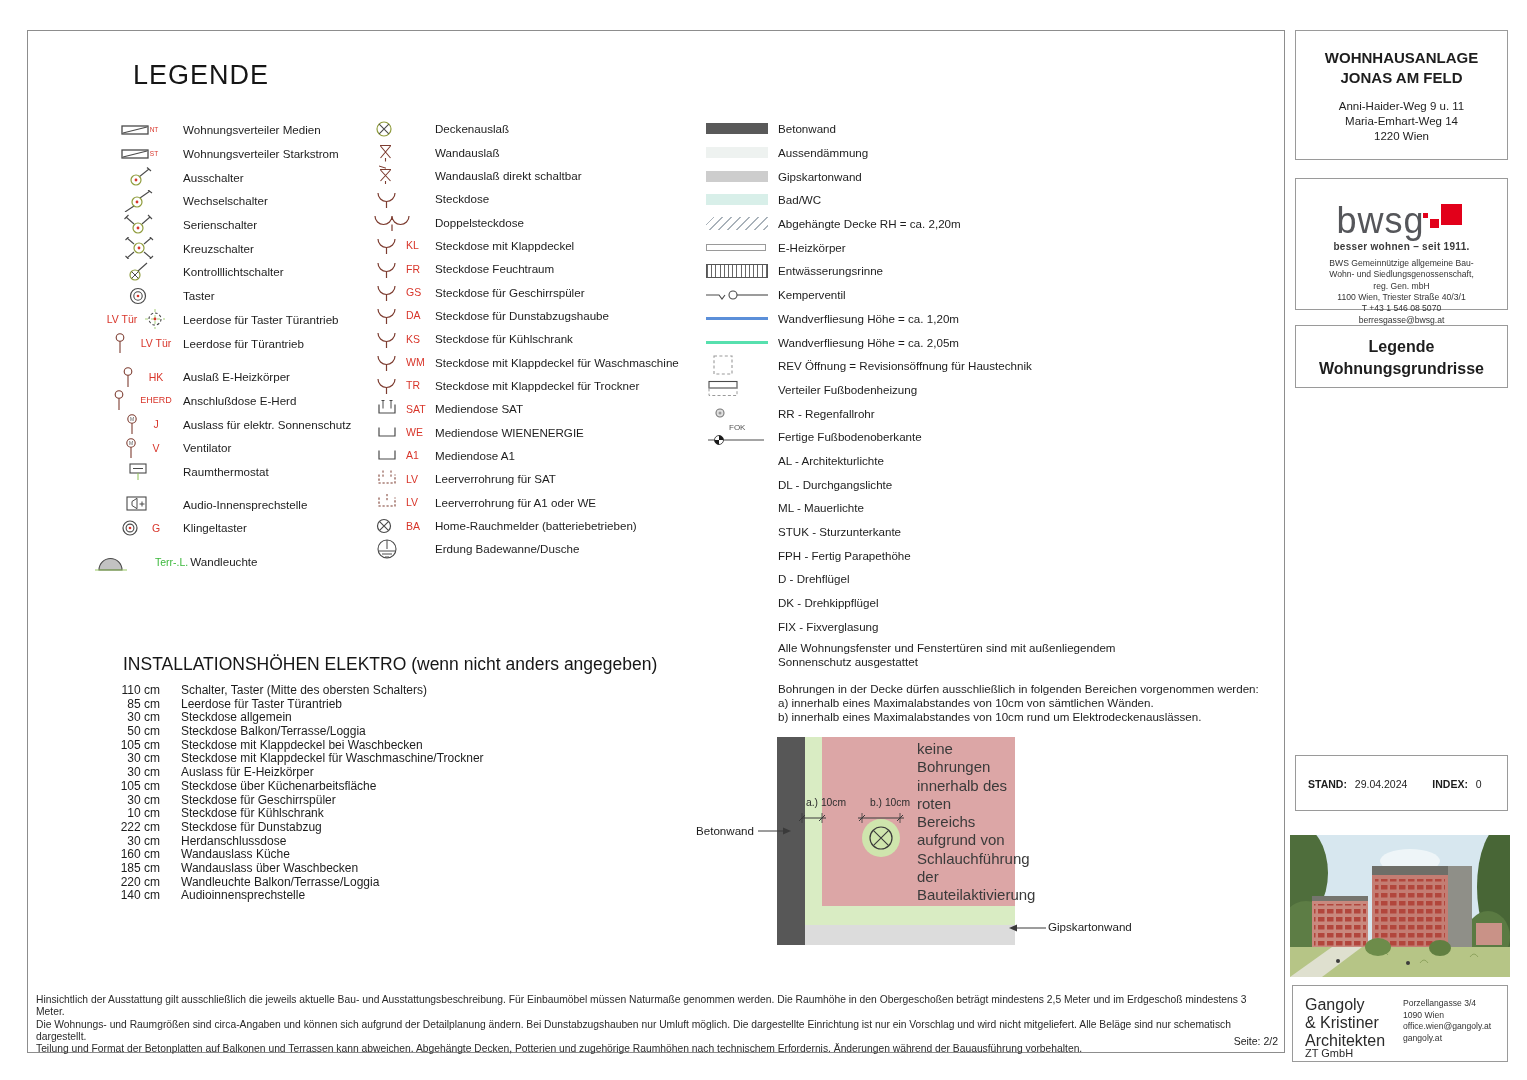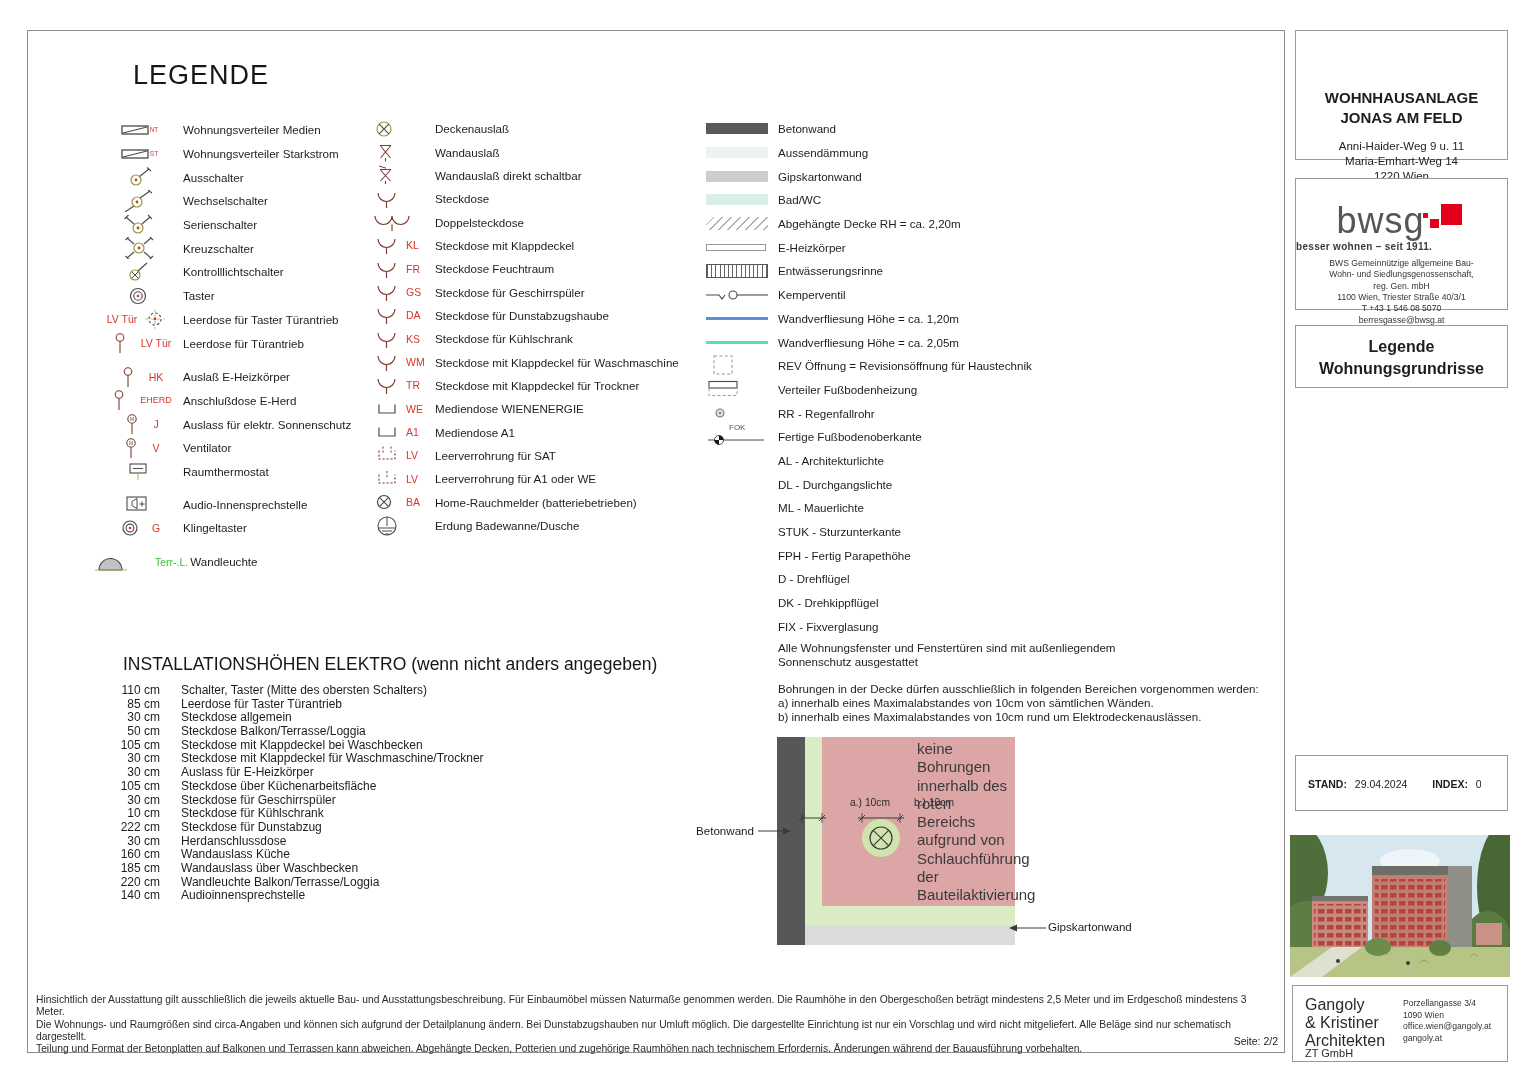--- a/index.html
+++ b/index.html
@@ -44,26 +44,26 @@
   .swatch-rinne{height:12px;width:60px;border:1px solid #555;background:repeating-linear-gradient(90deg,#666 0 1px,rgba(0,0,0,0) 1px 4.2px);}
   .swatch-fliese120{height:3px;background:#5b8fd9;}
   .swatch-fliese205{height:3px;background:#57e0ae;}
   
   .note{font-size:11.6px;line-height:1.22;white-space:pre-line;color:#1d1d1d;}
   .ihrow{display:flex;height:13.7px;align-items:flex-start;font-size:12px;}
   .ihval{flex:0 0 45px;text-align:right;}
   .ihlbl{margin-left:21px;white-space:nowrap;}
   
   .dlabel{font-size:11.6px;white-space:nowrap;}
-  .dim{font-size:10.3px;white-space:nowrap;color:#2c2c2c;padding-left:44px;}
+  .dim{font-size:10.3px;white-space:nowrap;color:#2c2c2c;}
   .rednote{font-size:15px;line-height:1.22;white-space:pre-line;color:#3a3a3a;}
   .ov{position:absolute;}
   
   .box{position:absolute;border:1px solid #9a9a9a;background:#fff;box-sizing:border-box;}
-  .tb-title{font-weight:bold;font-size:15px;line-height:1.3;text-align:center;margin-top:40px;}
+  .tb-title{font-weight:bold;font-size:15px;line-height:1.3;text-align:center;}
   .tb-addr{font-size:11.5px;line-height:1.3;text-align:center;white-space:pre-line;margin-top:12px;}
   .bwsg-logo{font-size:36px;color:#55565a;letter-spacing:1px;line-height:1;}
   .bwsg-tag{font-weight:bold;font-size:10px;color:#3a3a3a;letter-spacing:.3px;}
   .bwsg-org{font-size:8.6px;line-height:1.32;color:#333;text-align:center;white-space:pre-line;margin-top:6px;}
   .sheet-title{font-weight:bold;font-size:16px;line-height:1.35;text-align:center;white-space:pre-line;}
   .standrow{font-size:10.5px;}
   .standrow b{font-weight:bold;}
   .arch-name{font-size:16px;line-height:1.13;color:#2a2a2a;white-space:pre-line;}
   .arch-zt{font-size:11px;margin-top:3px;color:#2a2a2a;}
   .arch-addr{font-size:8.6px;line-height:1.35;color:#333;white-space:pre-line;}
@@ -478,20 +478,29 @@
     <span class="lbl">Steckdose mit Klappdeckel für Waschmaschine</span>
   </div>
       <div class="lrow">
     <span class="symc">
           <svg class="sy steckdose-icon">
             <use href="#sym-steckdose-icon"></use>
           </svg>
           <i class="code">TR</i>
         </span>
     <span class="lbl">Steckdose mit Klappdeckel für Trockner</span>
+  </div>
+      <div class="lrow">
+    <span class="symc">
+          <svg class="sy mediendose-sat-icon">
+            <use href="#sym-mediendose-sat-icon"></use>
+          </svg>
+          <i class="code">SAT</i>
+        </span>
+    <span class="lbl">Mediendose SAT</span>
   </div>
       <div class="lrow">
     <span class="symc">
           <svg class="sy mediendose-icon">
             <use href="#sym-mediendose-icon"></use>
           </svg>
           <i class="code">WE</i>
         </span>
     <span class="lbl">Mediendose WIENENERGIE</span>
   </div>
@@ -787,21 +796,21 @@
 1220 Wien</div>
   </div>
 
   <div class="box" style="left:1295px;top:178px;width:213px;height:132px;padding-top:24px;">
     <div style="position:relative;width:130px;margin:0 auto;">
       <span class="bwsg-logo">bwsg</span>
       <span class="abs" style="left:104px;top:1px;width:21px;height:21px;background:#e2001a;"></span>
       <span class="abs" style="left:93px;top:16px;width:9px;height:9px;background:#e2001a;"></span>
       <span class="abs" style="left:86px;top:10px;width:5px;height:5px;background:#e2001a;"></span>
     </div>
-    <div class="bwsg-tag" style="text-align:left;margin-top:2px;">besser wohnen – seit 1911.</div>
+    <div class="bwsg-tag" style="text-align:center;margin-top:2px;">besser wohnen – seit 1911.</div>
     <div class="bwsg-org">BWS Gemeinnützige allgemeine Bau-
 Wohn- und Siedlungsgenossenschaft,
 reg. Gen. mbH
 1100 Wien, Triester Straße 40/3/1
 T +43 1 546 08 5070
 berresgasse@bwsg.at</div>
   </div>
 
   <div class="box" style="left:1295px;top:325px;width:213px;height:63px;padding-top:10px;">
     <div class="sheet-title">Legende

